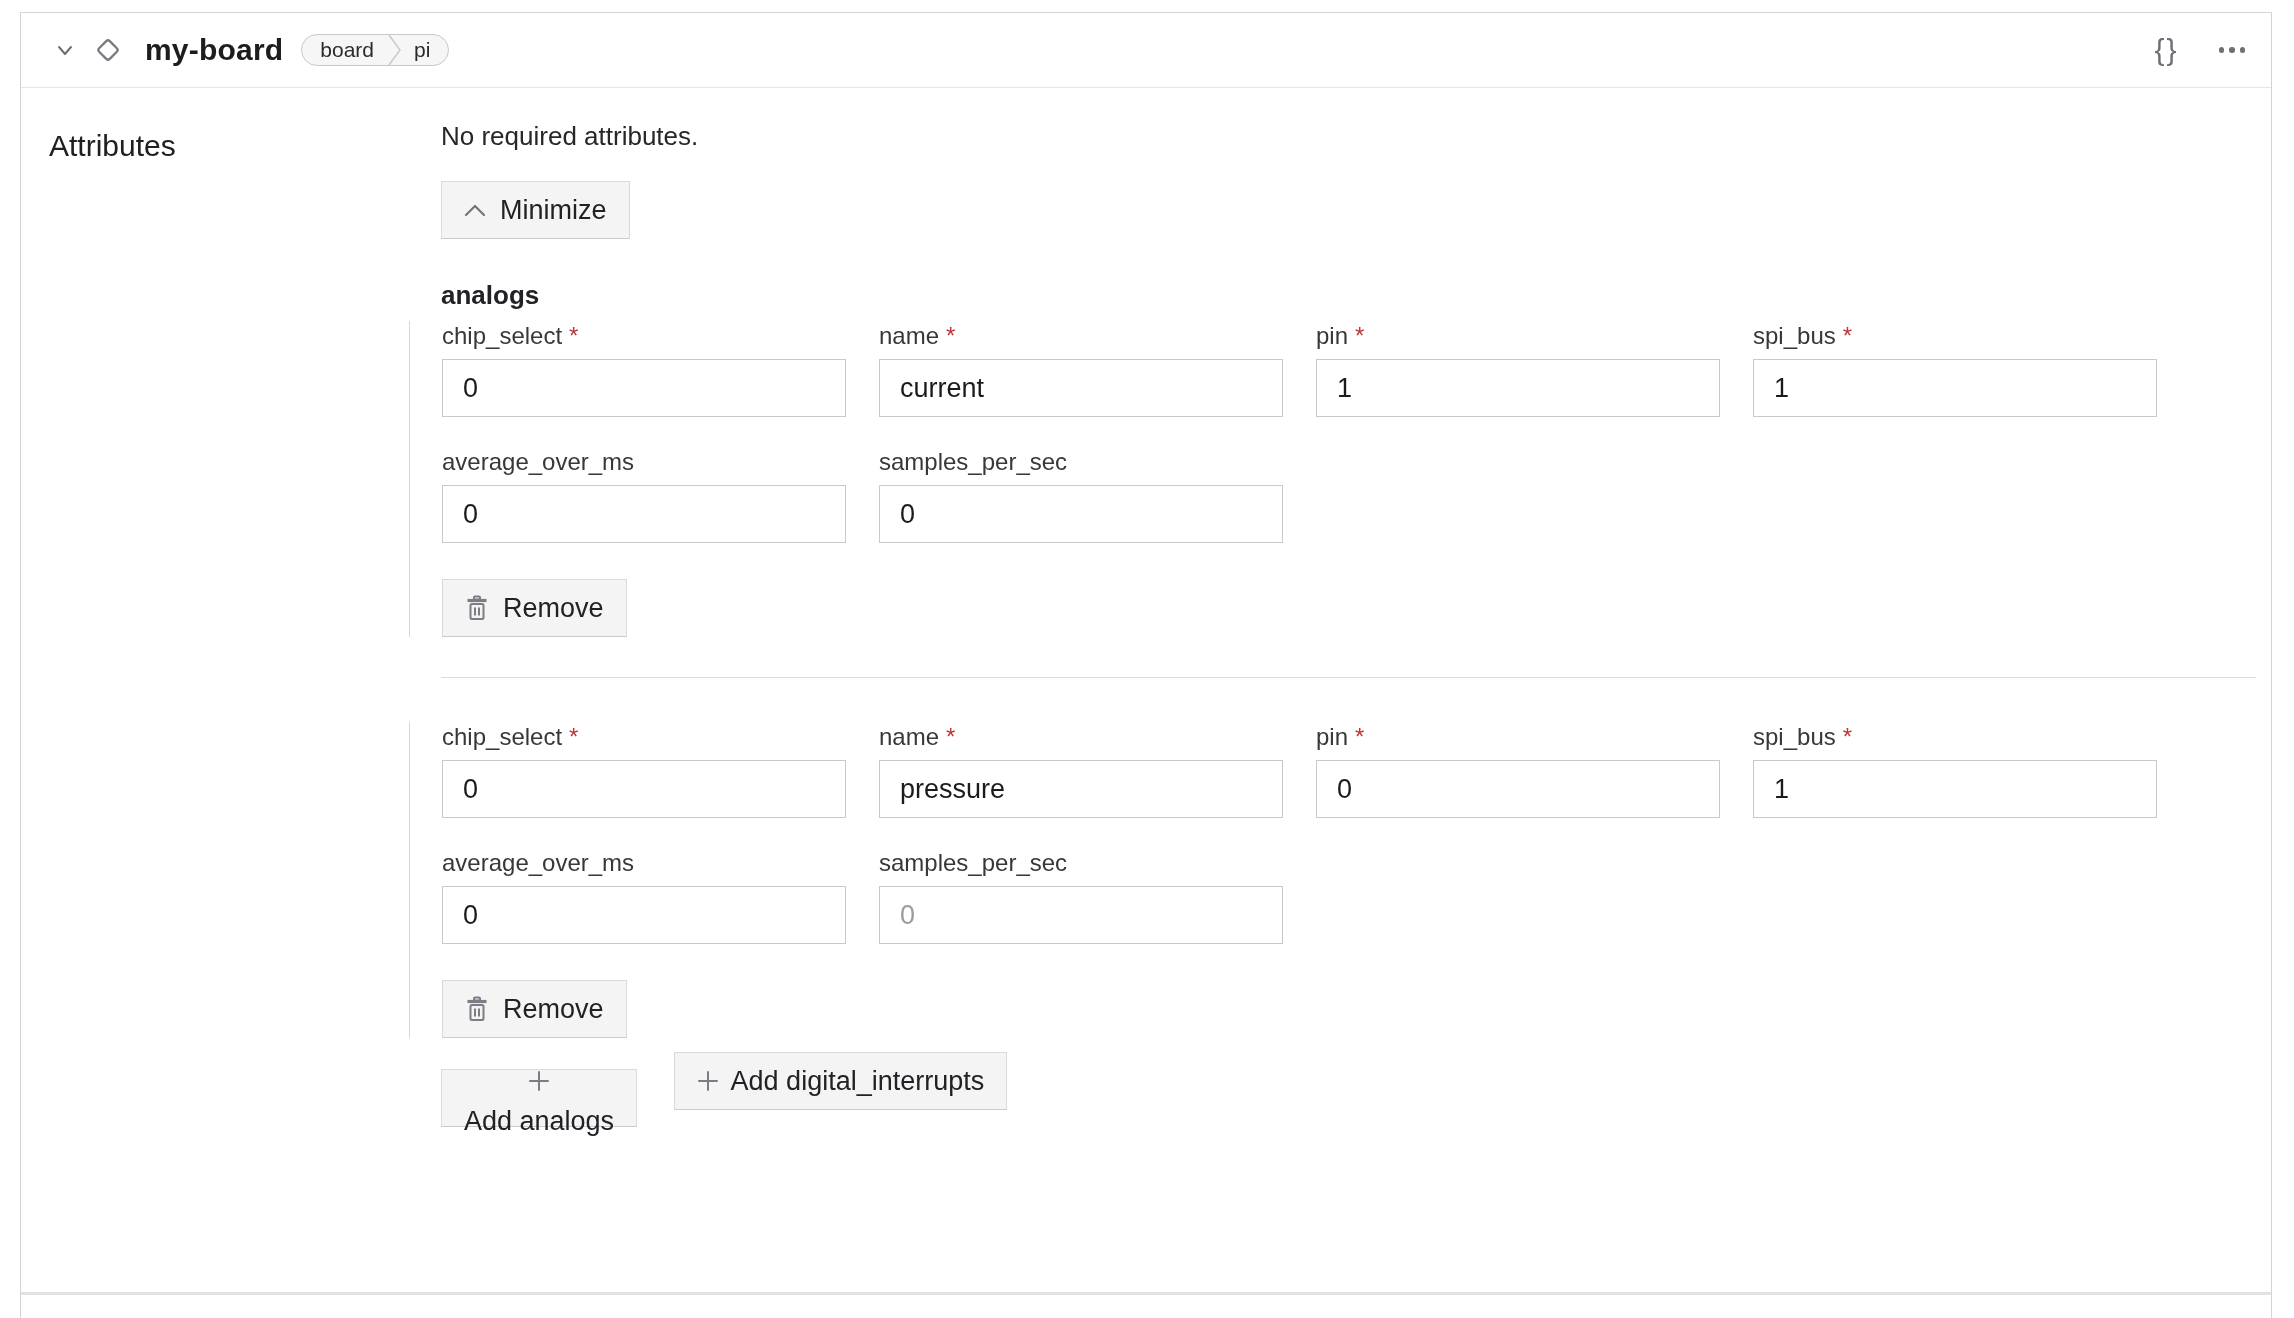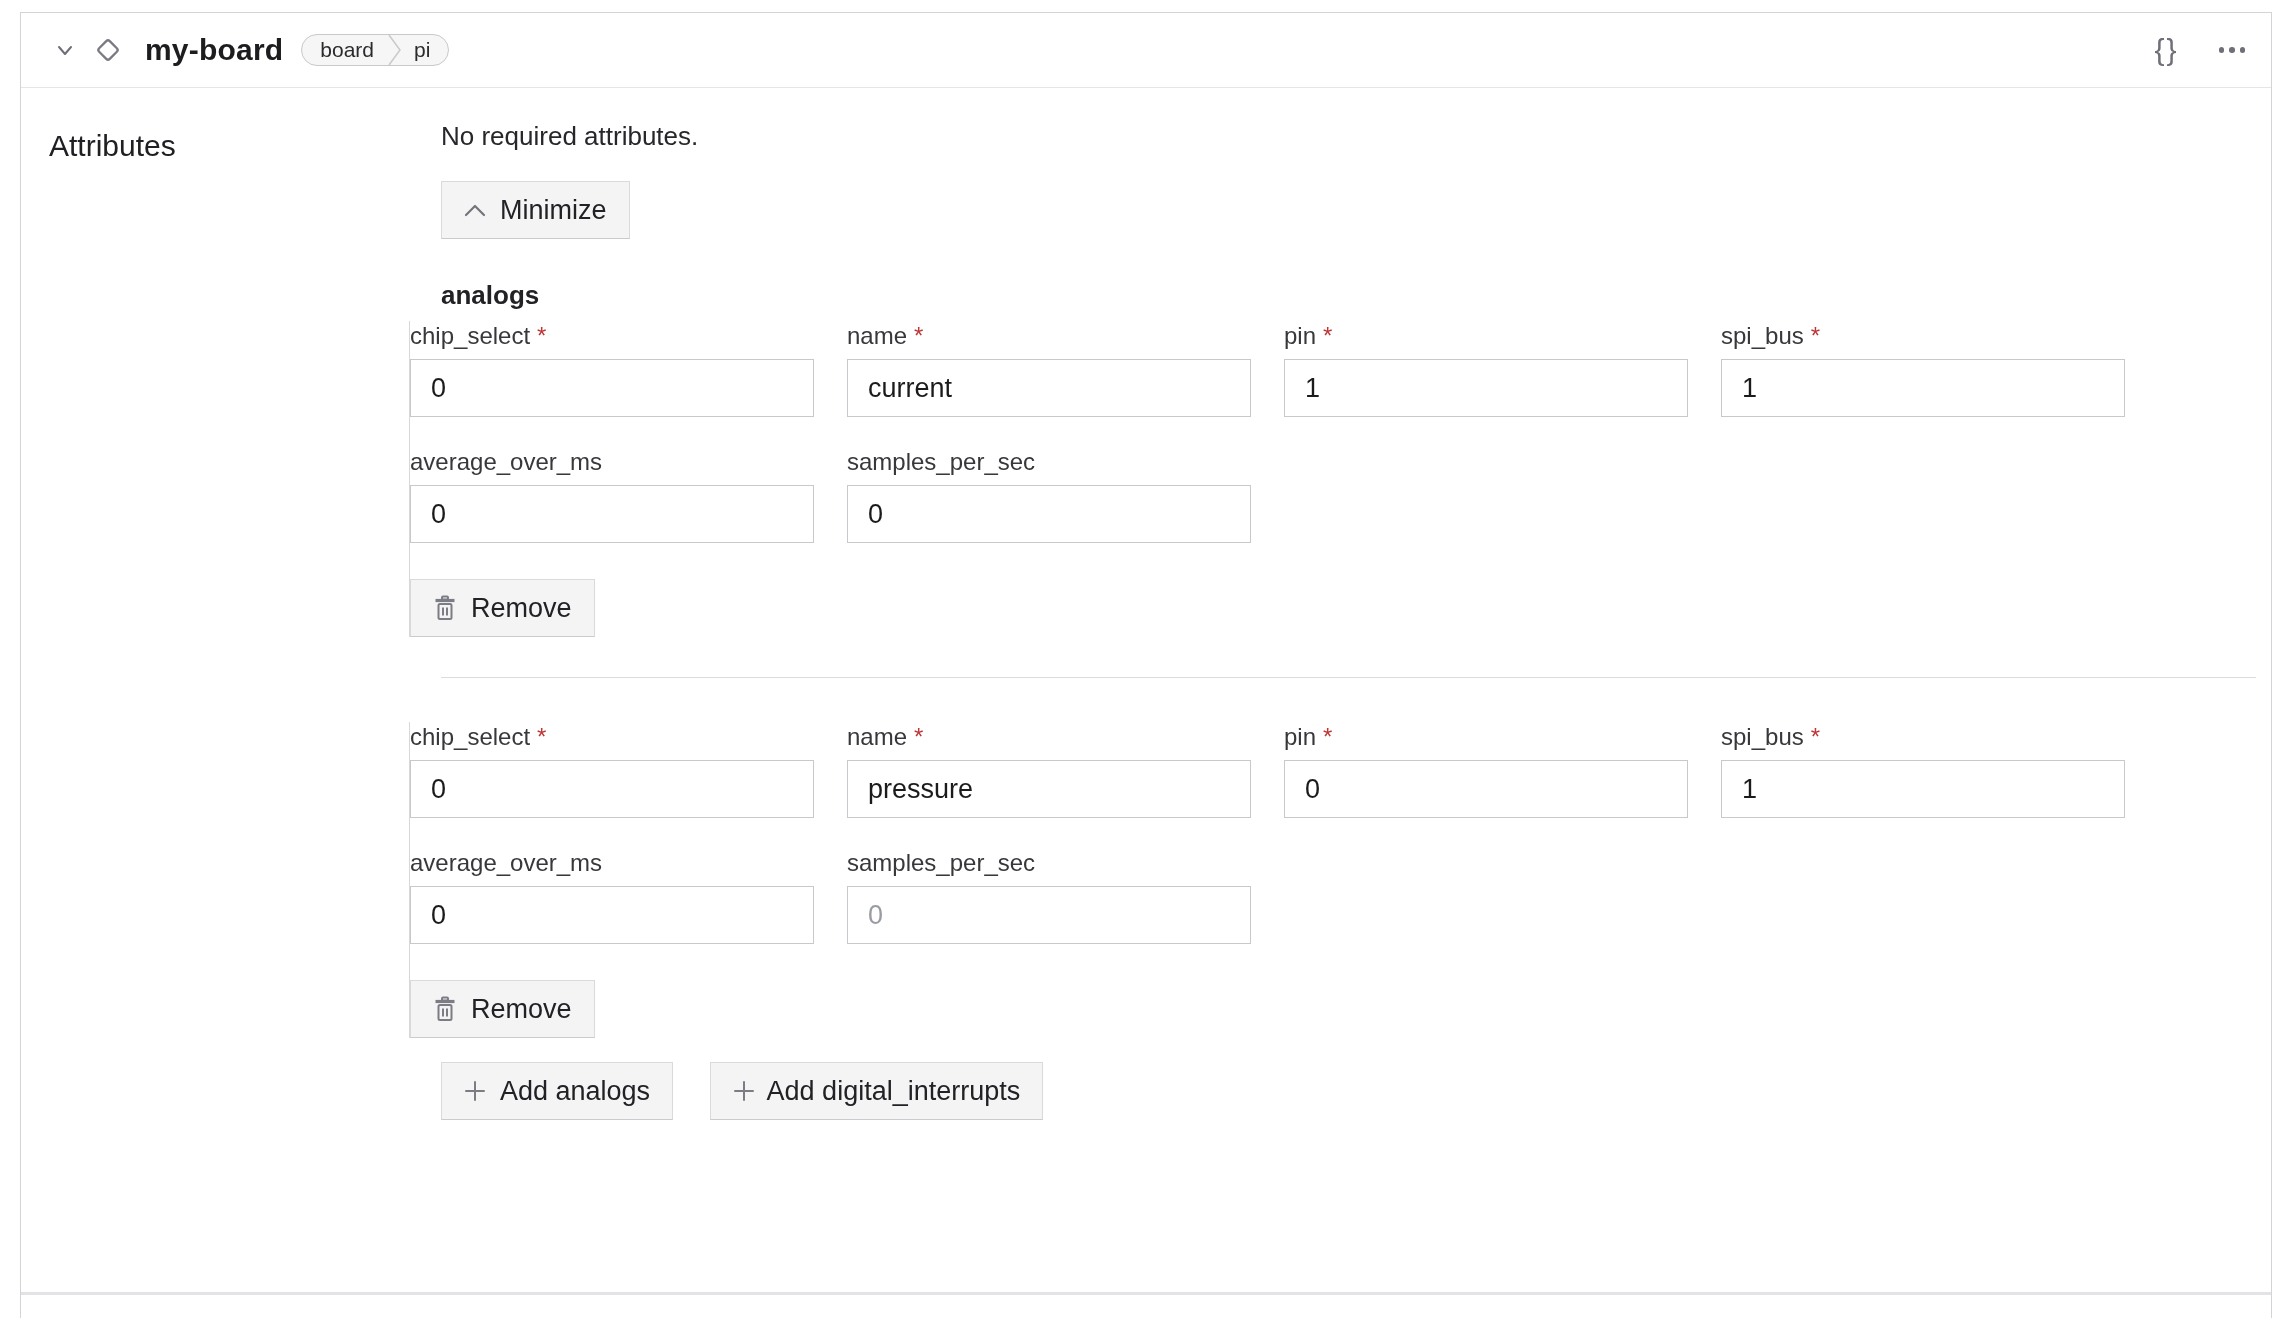--- a/index.html
+++ b/index.html
@@ -31,30 +31,30 @@
   .content { position:absolute; left:388px; top:108px; width:1860px; }
   .note { margin-left:32px; font-size:26px; color:#27272b; line-height:30px; }
 
   .btn { margin-left:32px; display:inline-flex; align-items:center; gap:14px;
          height:58px; padding:0 22px; background:#f4f4f5; border:1px solid #dadadd;
          border-bottom-color:#cbcbcf; font-size:27px; color:#222226; cursor:pointer;
          font-family:inherit; }
   .btn-minimize { margin-top:30px; }
   .section-label { margin-left:32px; margin-top:40px; font-size:26px; font-weight:700;
                    color:#222226; line-height:32px; }
-  .group { margin-top:10px; border-left:1px solid #d8d8db; }
+  .group { margin-top:10px; border-left:1px solid #d8d8db; padding-left:32px; }
   .grid { display:grid; grid-template-columns:repeat(4,404px); column-gap:33px; row-gap:30px; }
   .flabel { font-size:24px; color:#38383c; line-height:30px; margin-bottom:8px; }
   .req { color:#be3536; margin-left:7px; }
   .finput { width:404px; height:58px; border:1px solid #c8c9cc; background:#fff;
             padding:0 20px; font-size:27px; color:#1b1b1e; font-family:inherit; }
   .finput::placeholder { color:#9a9ca3; }
   .btn-remove { margin-left:0; margin-top:36px; }
   .hdivider { margin:40px 0 44px 32px; width:1815px; height:1px; background:#dcdcdf; }
-  .btn-add-analogs { margin-top:24px; }
+  .btn-add-analogs { margin-top:24px;flex-direction:column; }
   .di-label { margin-top:42px; }
   .btn-add-di { margin-top:14px;gap:12px; }
   .bottom-divider { position:absolute; left:0; right:0; top:1279px; height:3px; background:#e3e3e6; }
 
   svg { display:block; }
 </style>
 </head>
 <body>
 
 <div class="card">

